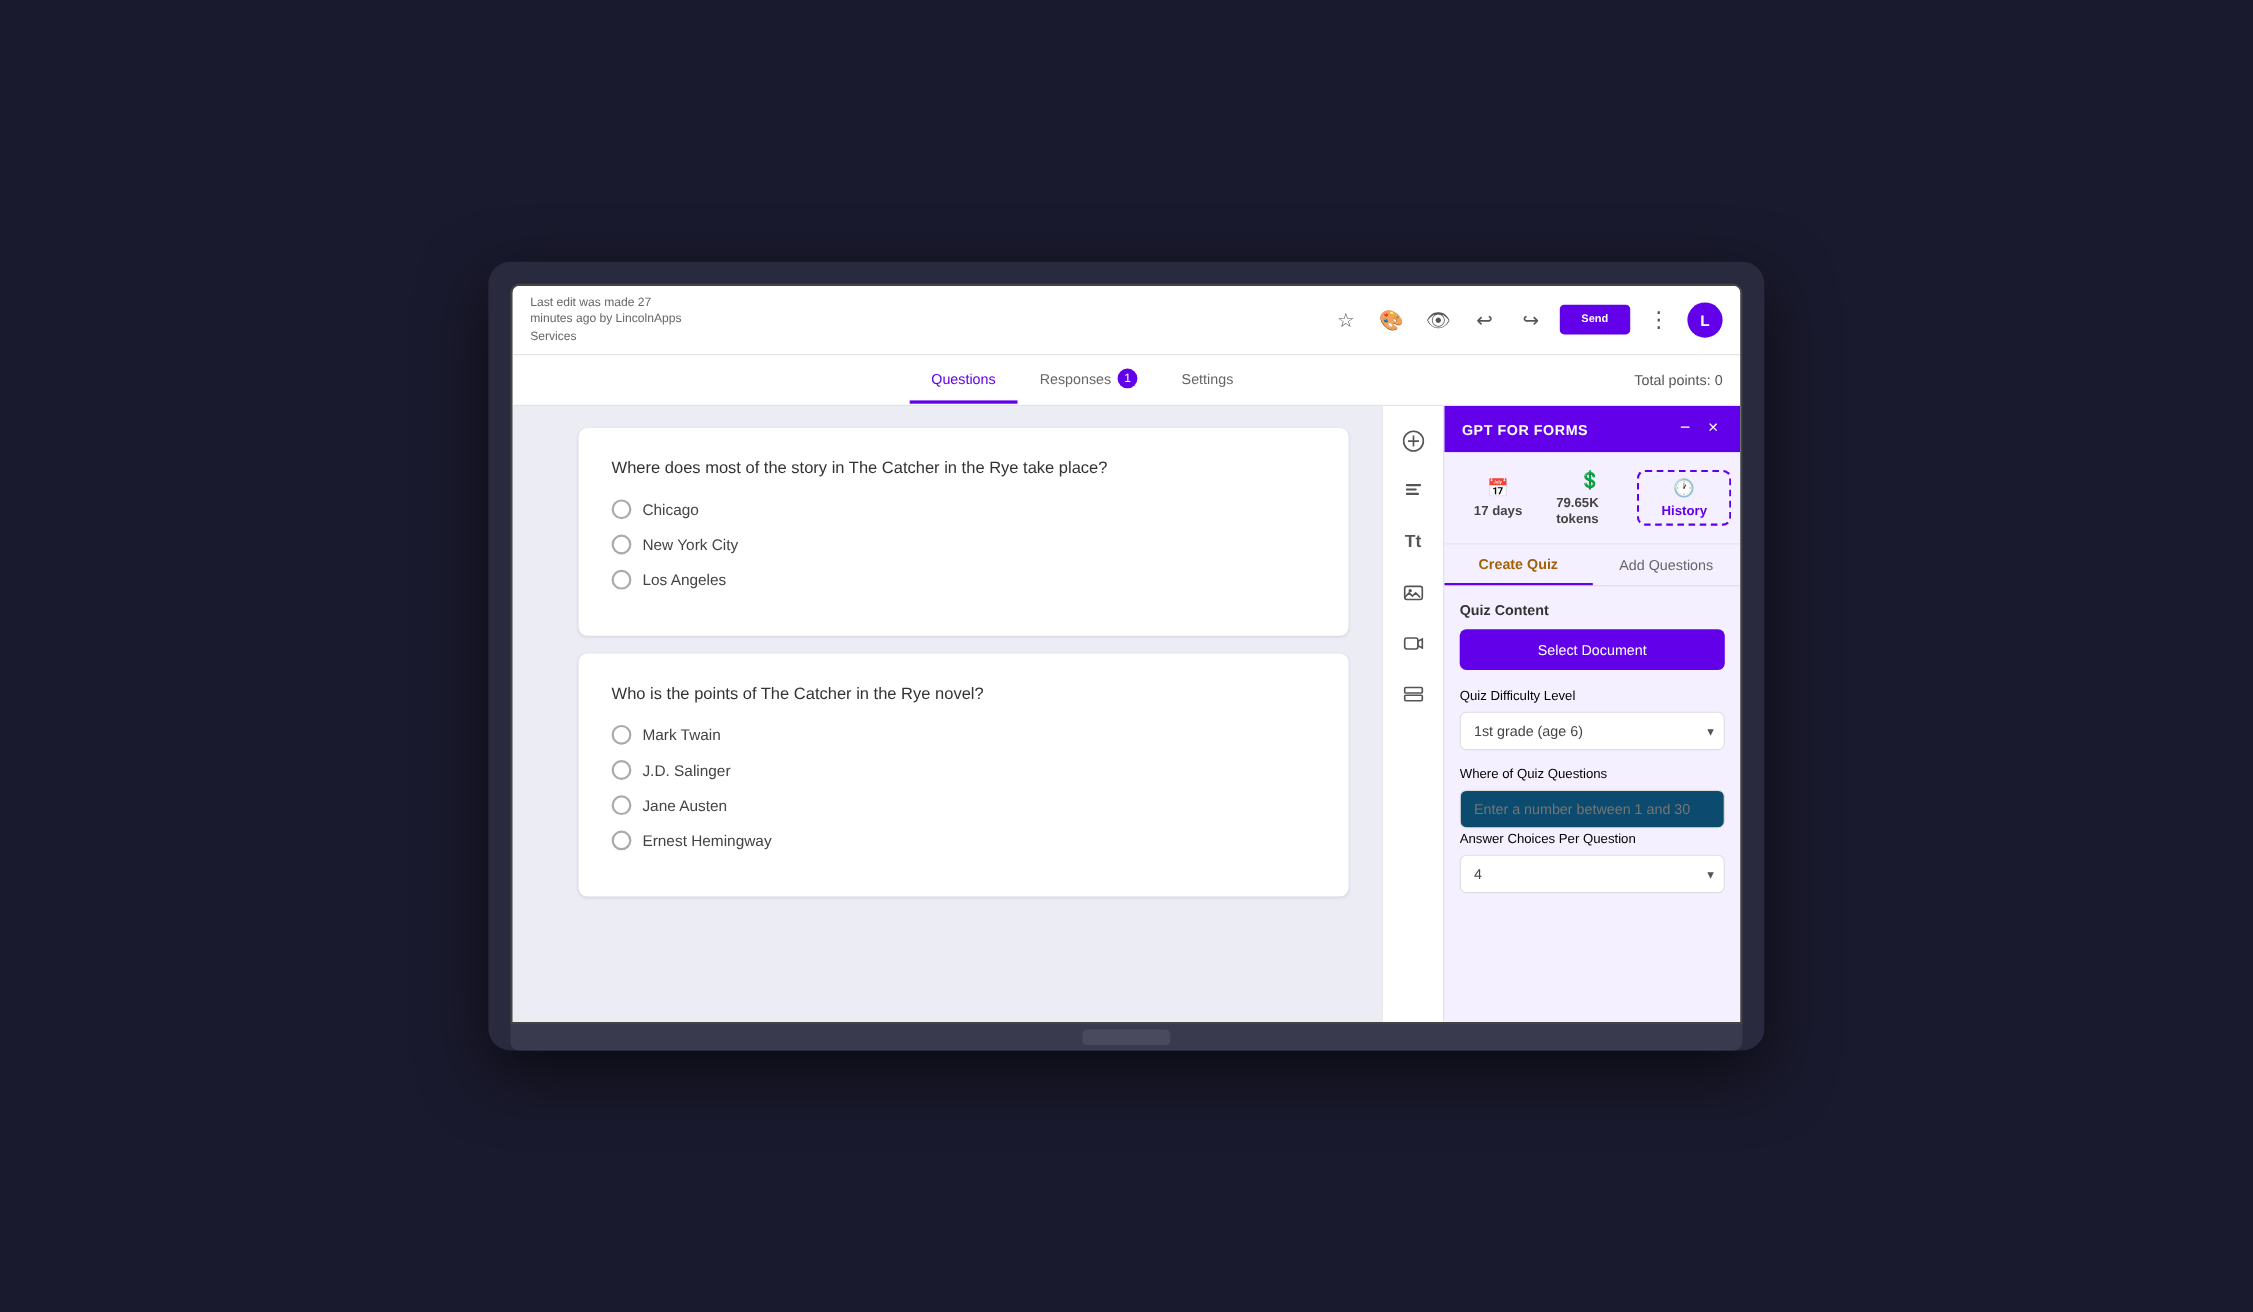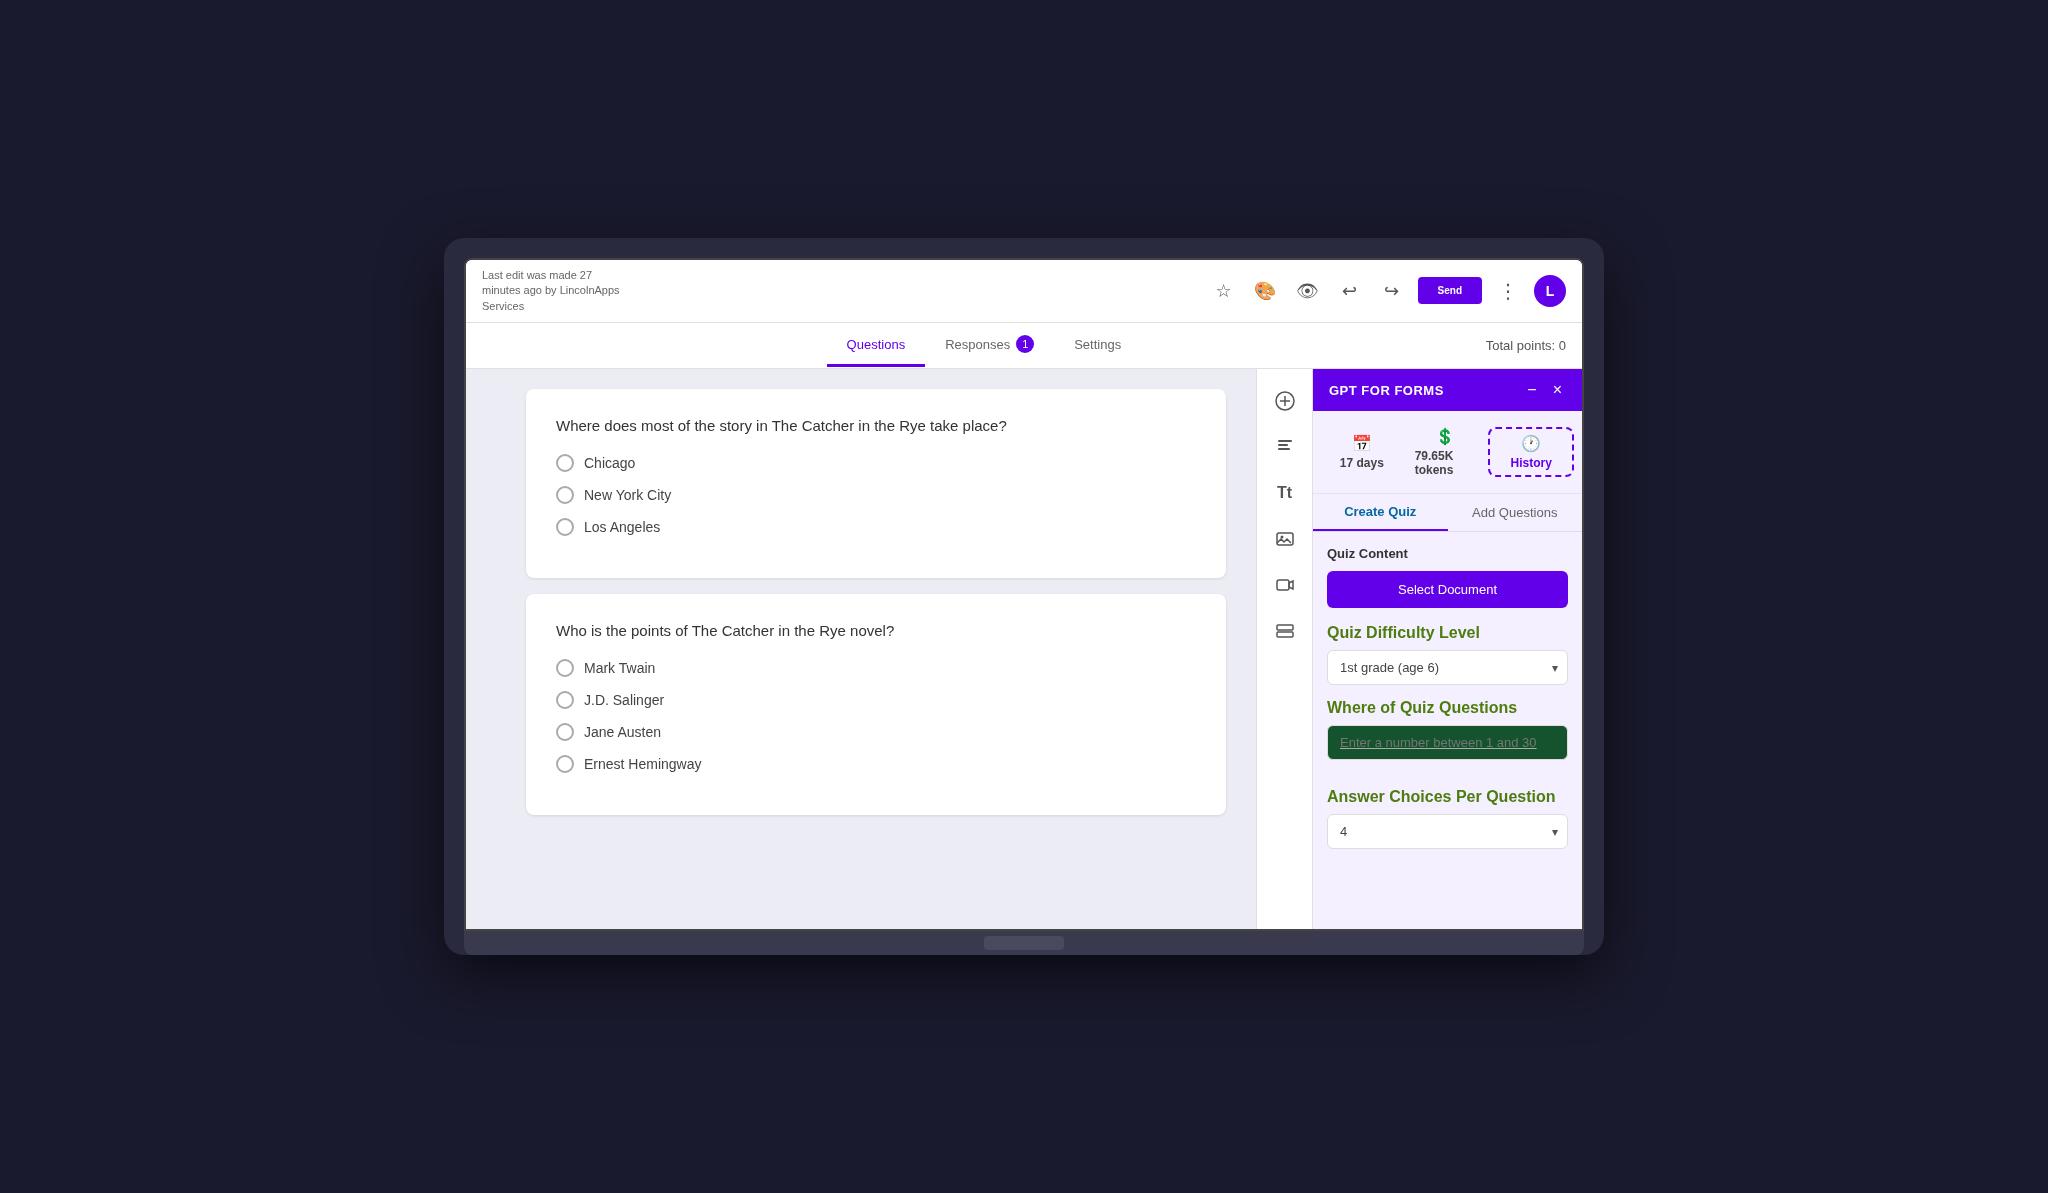--- a/index.html
+++ b/index.html
@@ -315,21 +315,21 @@
       padding: 10px;
       text-align: center;
       font-size: 13px;
       cursor: pointer;
       color: #666;
       border: none;
       background: transparent;
     }
 
     .gpt-subtab.active {
-      color: #0369a1;
+      color: #a16207;
       font-weight: 600;
       border-bottom: 2px solid #6200ea;
     }
 
     
     .gpt-body {
       padding: 14px 14px;
       flex: 1;
       overflow-y: auto;
     }
@@ -348,23 +348,23 @@
       border: none;
       padding: 11px;
       border-radius: 6px;
       font-size: 13px;
       font-weight: 500;
       cursor: pointer;
       margin-bottom: 16px;
     }
 
     .field-label {
-      font-size: 16px;
-      font-weight: 700;
-      color: #4d7c0f;
+      font-size: 12px;
+      font-weight: 400;
+      color: #000000;
       margin-bottom: 8px;
     }
 
     .select-wrap {
       position: relative;
       margin-bottom: 14px;
     }
 
     .select-field {
       width: 100%;
@@ -388,24 +388,23 @@
       font-size: 12px;
     }
 
     .number-input {
       width: 100%;
       padding: 9px 12px;
       border: 1px solid #ddd;
       border-radius: 6px;
       font-size: 13px;
       color: #aaa;
-      background: #14532d;
+      background: #0c4a6e;
       outline: none;
-      margin-bottom: 28px;
-      text-decoration: underline;
+      margin-bottom: 2px;
     }
 
     .laptop-bottom {
       background: #3a3a4e;
       height: 24px;
       border-radius: 0 0 8px 8px;
       display: flex;
       justify-content: center;
       align-items: center;
     }

